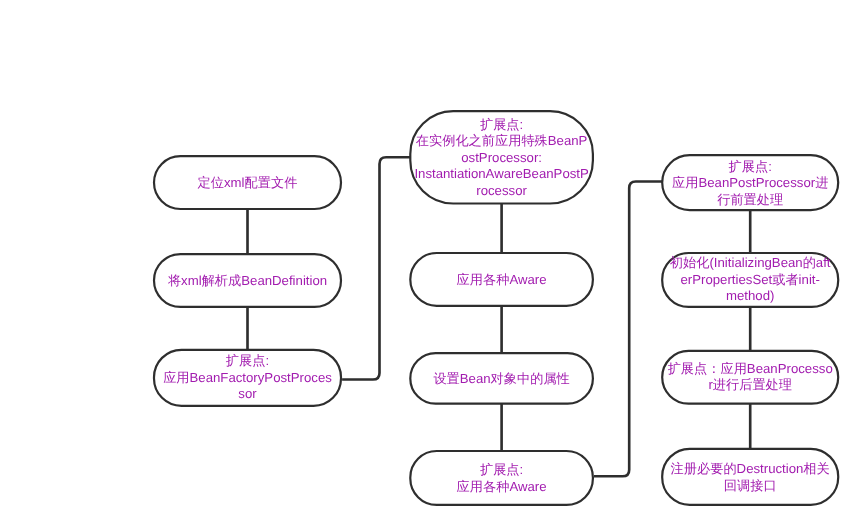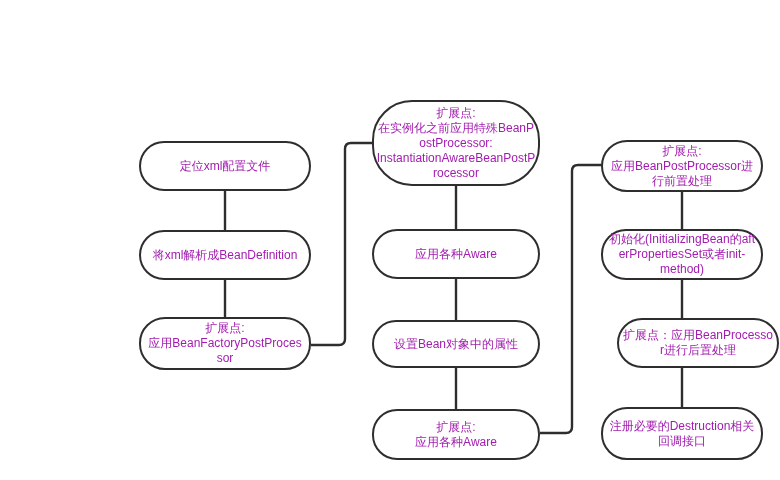--- a/index.html
+++ b/index.html
@@ -106,21 +106,21 @@
 应用BeanPostProcessor进
 行前置处理</span>
   </div>
 
   <div class="node" style="left:601px; top:229px; width:162px; height:51px; border-radius:25px;align-items:center;">
     <span class="node-label">初始化(InitializingBean的aft
 erPropertiesSet或者init-
 method)</span>
   </div>
 
-  <div class="node" style="left:601px; top:318px; width:162px; height:50px; border-radius:25px;margin-left:16px;">
+  <div class="node" style="left:601px; top:318px; width:162px; height:50px; border-radius:25px;">
     <span class="node-label">扩展点：应用BeanProcesso
 r进行后置处理</span>
   </div>
 
   <div class="node" style="left:601px; top:407px; width:162px; height:53px; border-radius:26px;align-items:center;">
     <span class="node-label">注册必要的Destruction相关
 回调接口</span>
   </div>
 
 </div>

